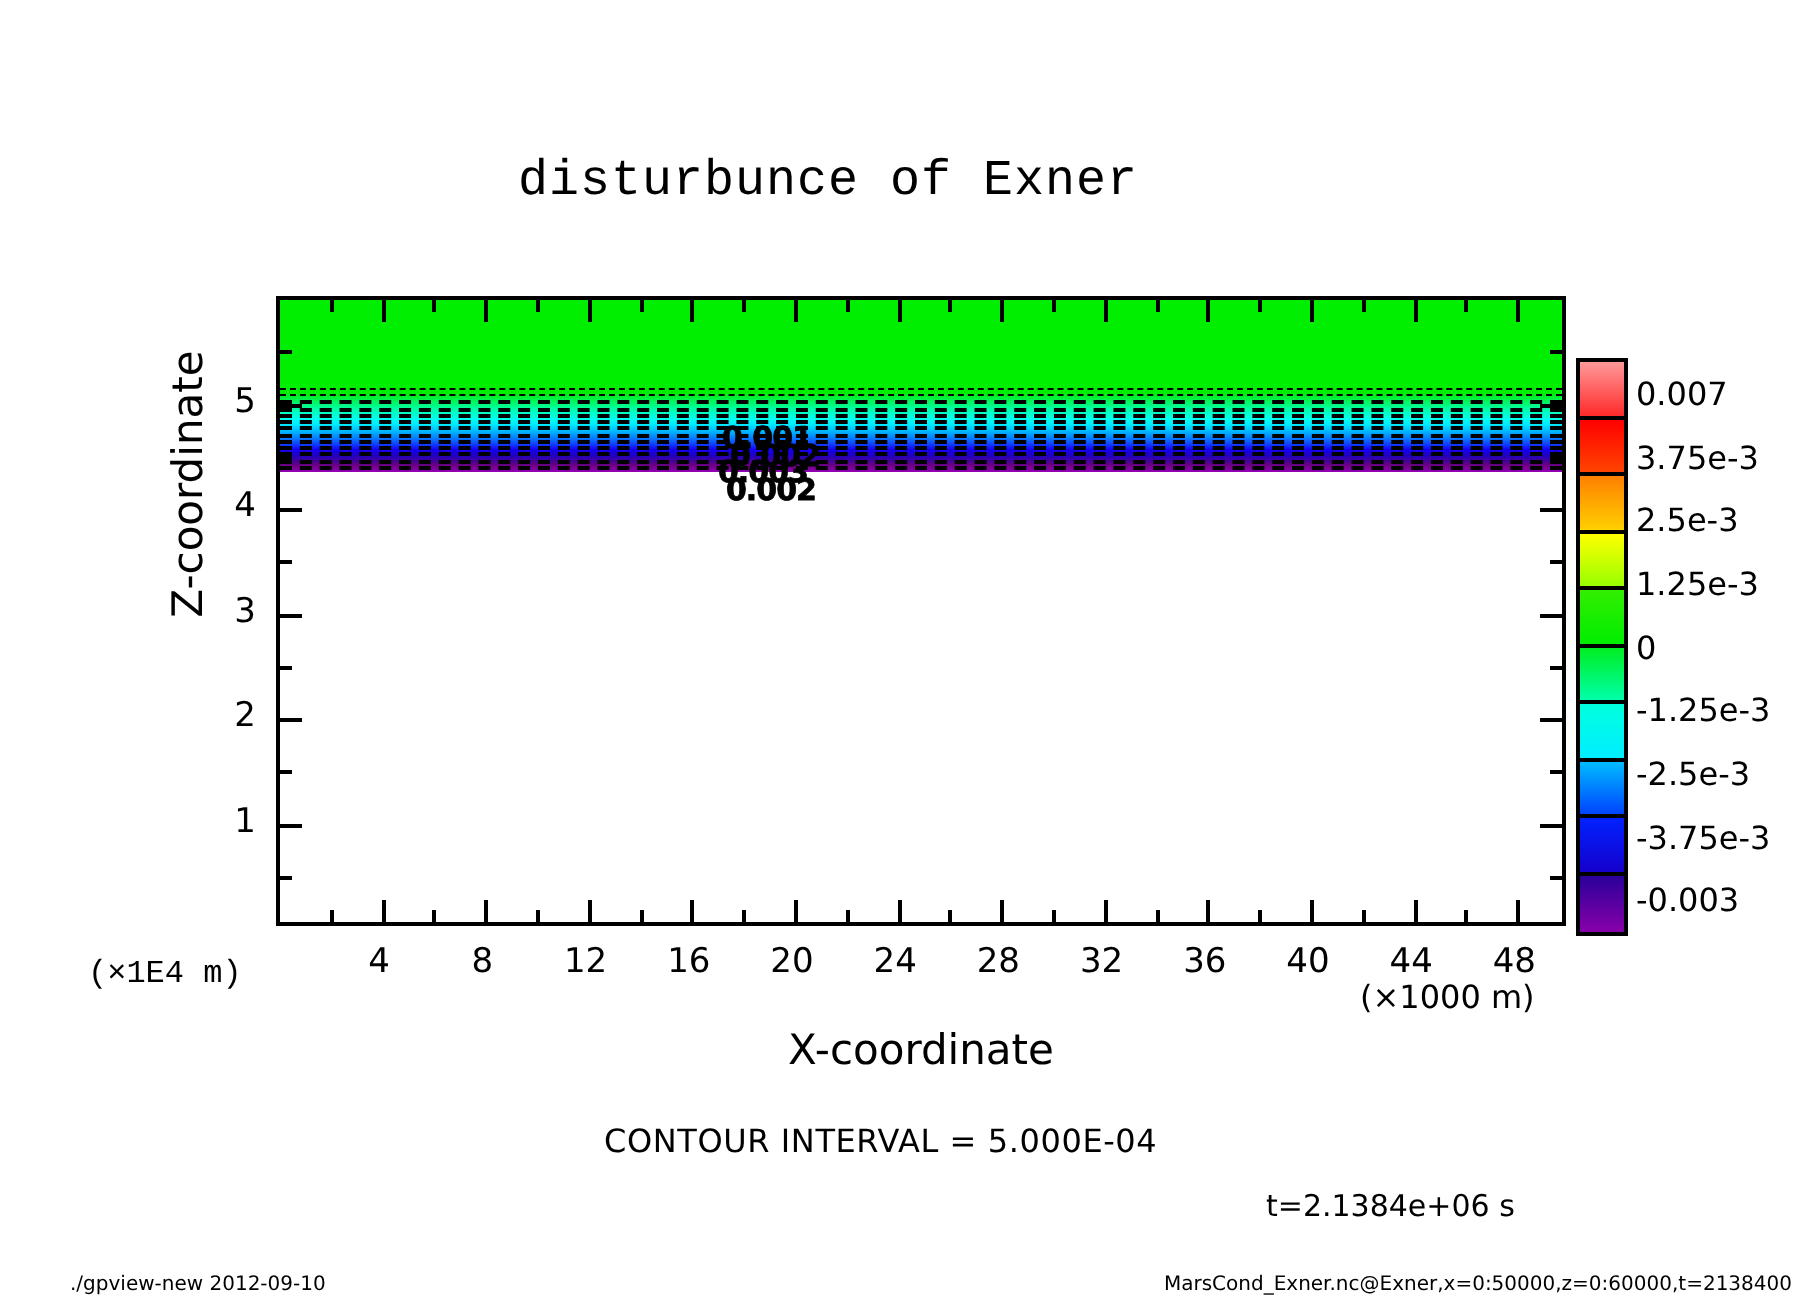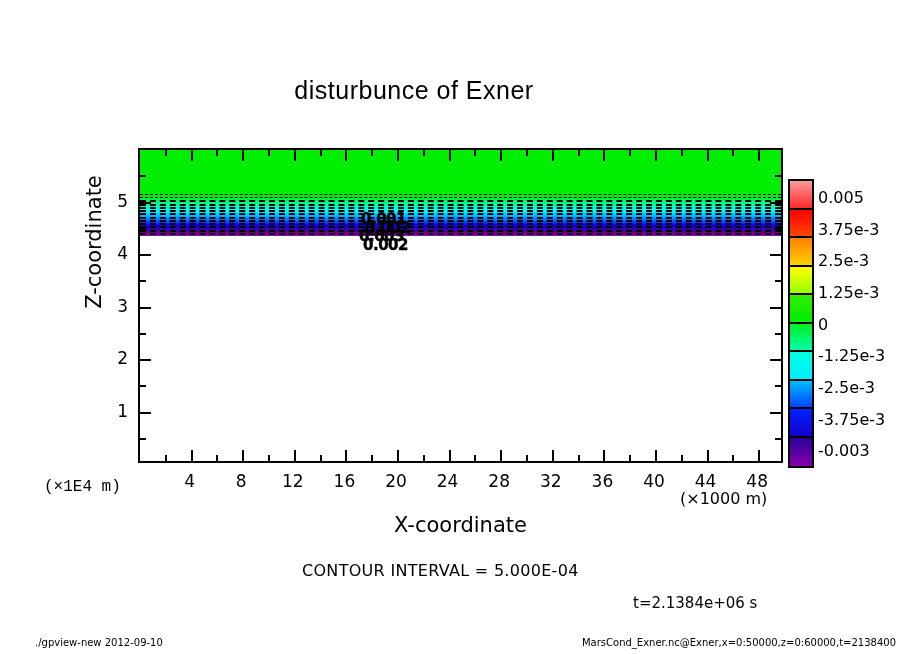--- a/index.html
+++ b/index.html
@@ -19,21 +19,21 @@
   
   #plot-title {
     position: absolute;
     left: 0;
     top: 76px;
     width: 828px;
     text-align: center;
     font-size: 25px;
     letter-spacing: 0.5px;
     color: #000;
-    font-family: Liberation Sans, sans-serif;
+    font-family: Liberation Mono, monospace;
   }
 
   
   #plot-frame {
     position: absolute;
     left: 138px;
     top: 148px;
     width: 645px;
     height: 315px;
     border: 2px solid #000;
@@ -394,21 +394,21 @@
     <div class="cb-band" style="top: 57px; height: 28.5px; background: linear-gradient(rgb(255, 128, 0), rgb(255, 208, 0));"></div>
     <div class="cb-band" style="top: 85.5px; height: 28.5px; background: linear-gradient(rgb(255, 255, 0), rgb(153, 255, 0));"></div>
     <div class="cb-band" style="top: 114px; height: 28.5px; background: linear-gradient(rgb(51, 238, 0), rgb(0, 238, 0));"></div>
     <div class="cb-band" style="top: 142.5px; height: 28.5px; background: linear-gradient(rgb(0, 238, 34), rgb(0, 255, 170));"></div>
     <div class="cb-band" style="top: 171px; height: 28.5px; background: linear-gradient(rgb(0, 255, 221), rgb(0, 238, 255));"></div>
     <div class="cb-band" style="top: 199.5px; height: 28.5px; background: linear-gradient(rgb(0, 187, 255), rgb(0, 68, 255));"></div>
     <div class="cb-band" style="top: 228px; height: 28.5px; background: linear-gradient(rgb(0, 34, 255), rgb(21, 0, 204));"></div>
     <div class="cb-band" style="top: 256.5px; height: 28.5px; background: linear-gradient(rgb(42, 0, 153), rgb(136, 0, 170));"></div>
   </div>
 <div id="colorbar-labels">
-    <div class="cb-label" style="top: 196.833px;">0.005</div>
+    <div class="cb-label" style="top: 196.833px;">0.007</div>
     <div class="cb-label" style="top: 228.5px;">3.75e-3</div>
     <div class="cb-label" style="top: 260.167px;">2.5e-3</div>
     <div class="cb-label" style="top: 291.833px;">1.25e-3</div>
     <div class="cb-label" style="top: 323.5px;">0</div>
     <div class="cb-label" style="top: 355.167px;">-1.25e-3</div>
     <div class="cb-label" style="top: 386.833px;">-2.5e-3</div>
     <div class="cb-label" style="top: 418.5px;">-3.75e-3</div>
     <div class="cb-label" style="top: 450.167px;">-0.003</div>
   </div>
 

